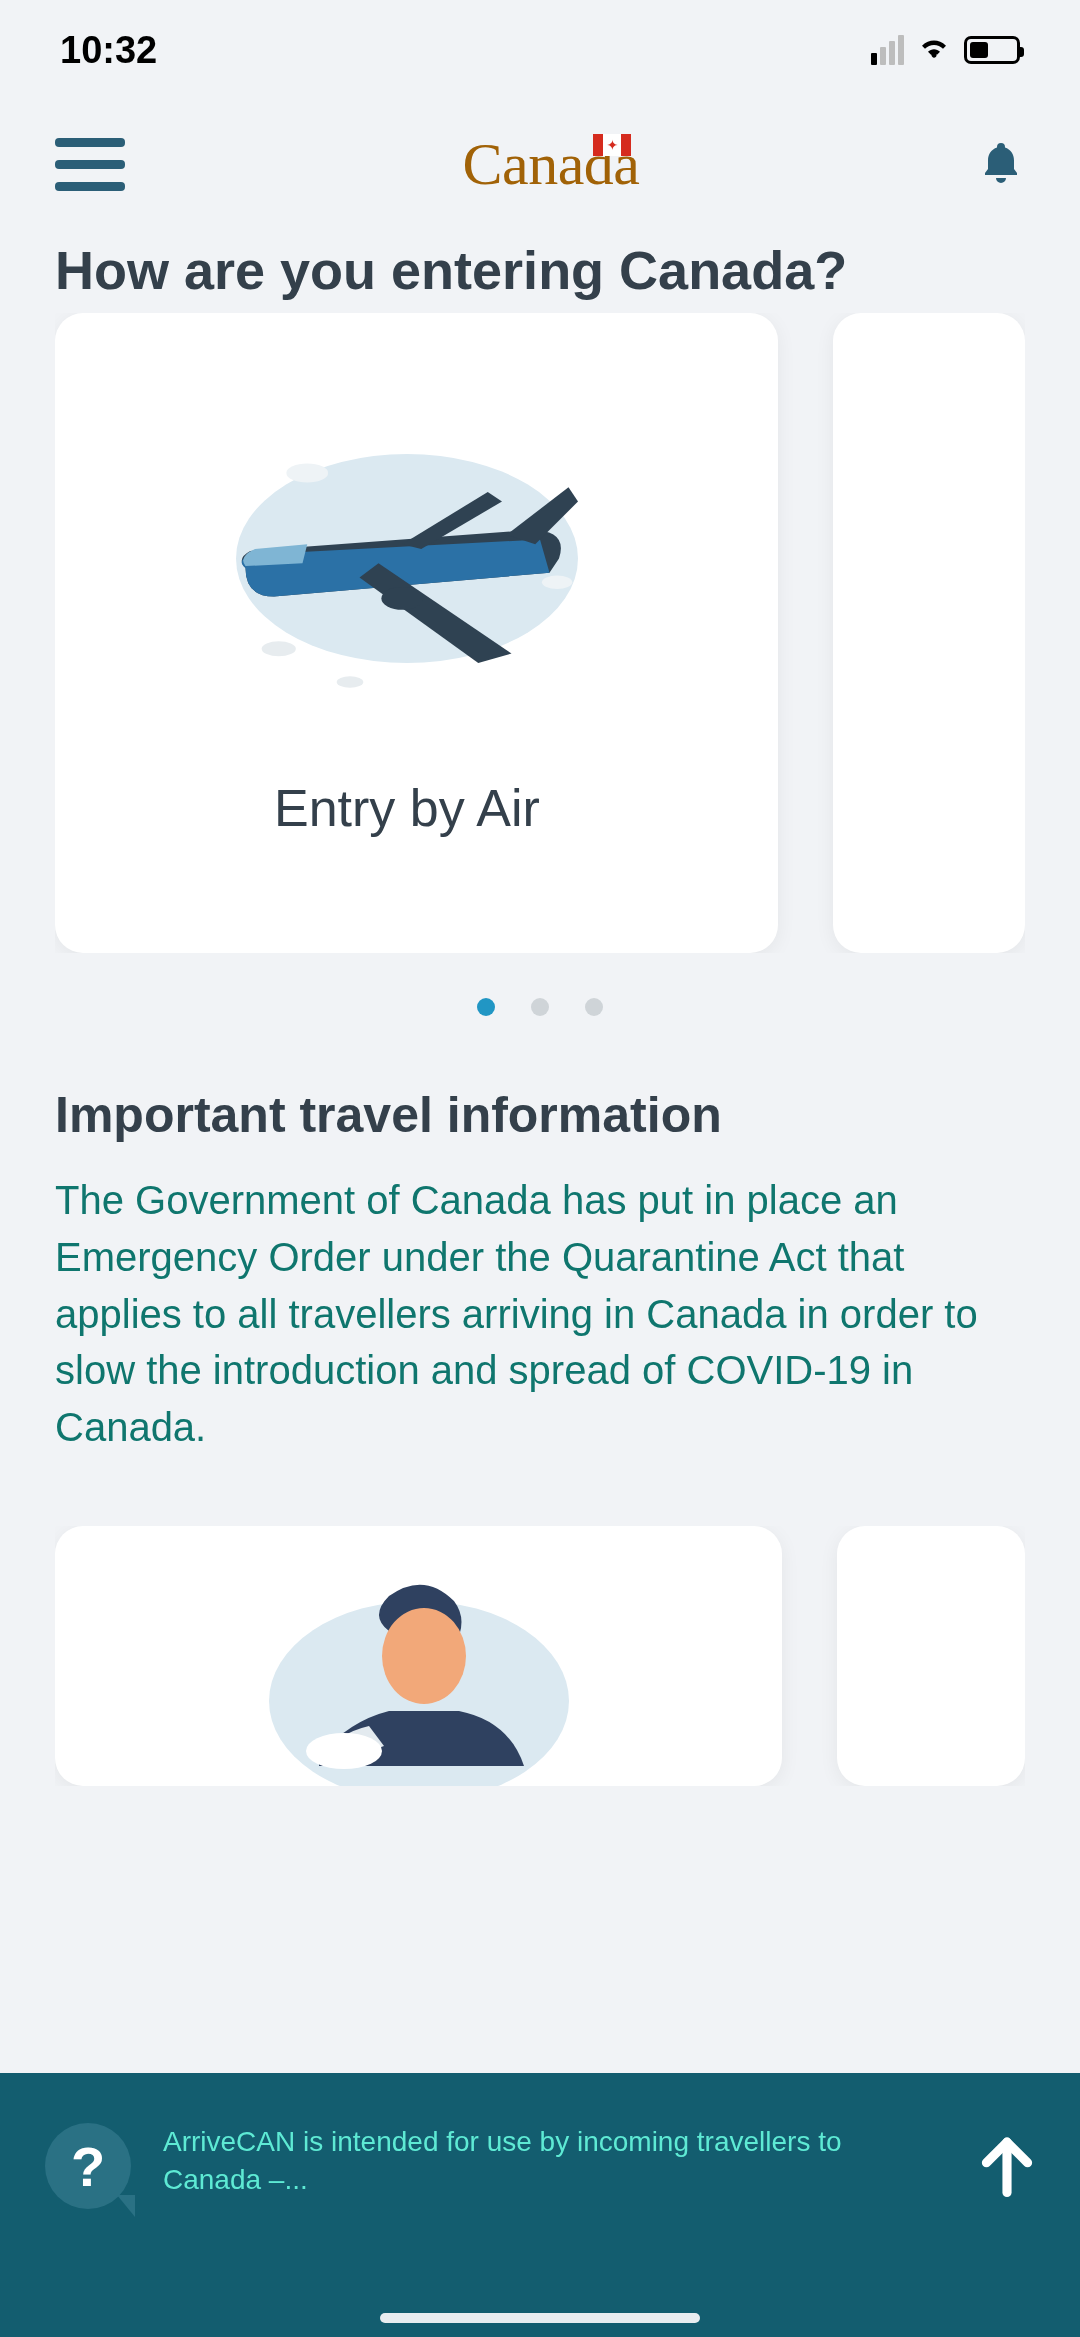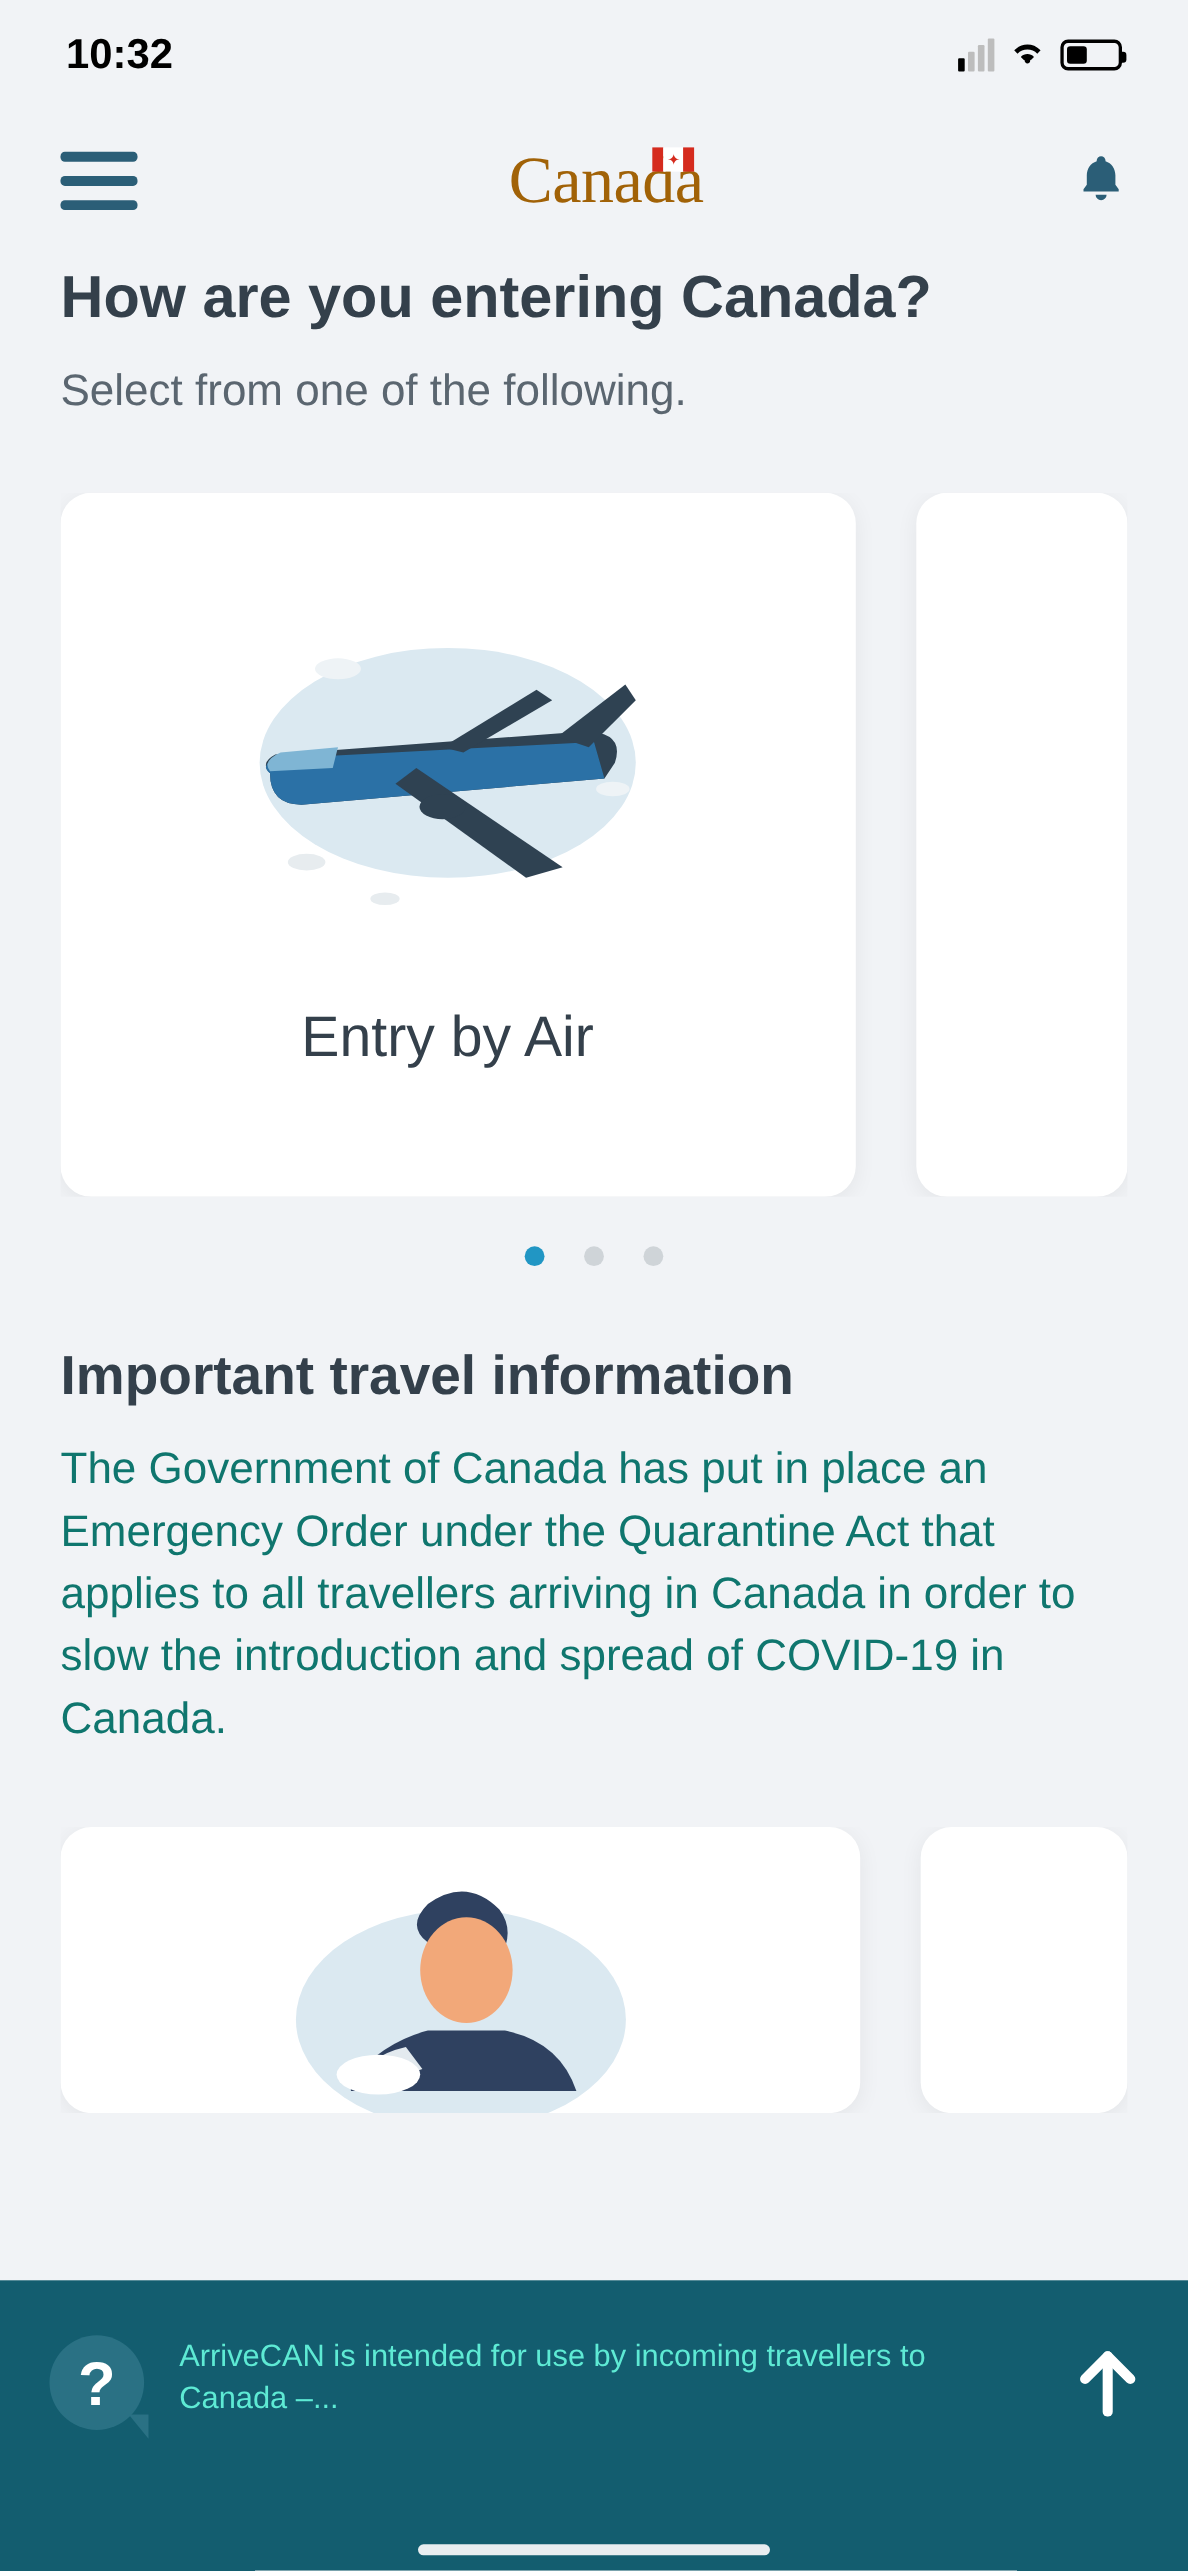--- a/index.html
+++ b/index.html
@@ -120,21 +120,21 @@
 }
 .bell-icon svg { width: 48px; height: 56px; fill: #2b5e77; }
 
 
 .content { padding: 0 55px; }
 .question-heading {
   font-size: 54px;
   font-weight: 700;
   color: #34404b;
   line-height: 1.15;
-  margin-bottom: 32px;
+  margin-bottom: 12px;
 }
 .question-sub {
   font-size: 40px;
   color: #5b6670;
   margin-bottom: 70px;
 }
 
 
 .carousel {
   display: flex;
@@ -313,21 +313,20 @@
   </div>
   <div class="bell-icon">
     <svg viewBox="0 0 24 24">
         <path d="M12 2a2 2 0 0 0-2 2v.3C7.2 5.2 5.5 7.7 5.5 10.7V15L4 17v1h16v-1l-1.5-2v-4.3c0-3-1.7-5.5-4.5-6.4V4a2 2 0 0 0-2-2zm0 20a2.5 2.5 0 0 0 2.5-2.5h-5A2.5 2.5 0 0 0 12 22z"></path>
       </svg>
   </div>
 </div>
 
 <div class="content">
   <h1 class="question-heading">How are you entering Canada?</h1>
-  <p class="question-sub">Select from one of the following.</p>
 
   <div class="carousel">
     <div class="card full">
       <div class="card-illustration">
         <svg viewBox="0 0 400 280" width="380" height="280">
           <ellipse cx="200" cy="130" rx="180" ry="110" fill="#dbe9f1"></ellipse>
           <ellipse cx="95" cy="40" rx="22" ry="10" fill="#eef3f6"></ellipse>
           <ellipse cx="358" cy="155" rx="16" ry="7" fill="#eef3f6"></ellipse>
           <ellipse cx="65" cy="225" rx="18" ry="8" fill="#e7ecef"></ellipse>
           <ellipse cx="140" cy="260" rx="14" ry="6" fill="#e7ecef"></ellipse>

